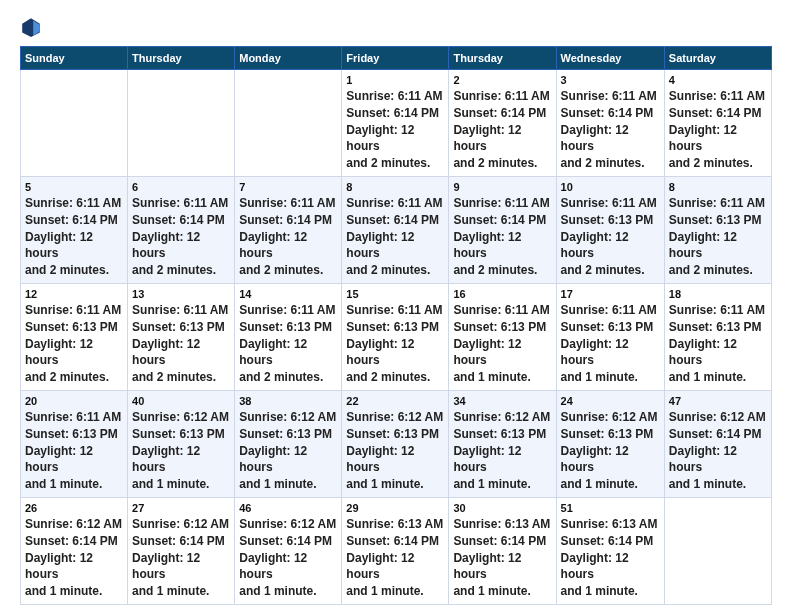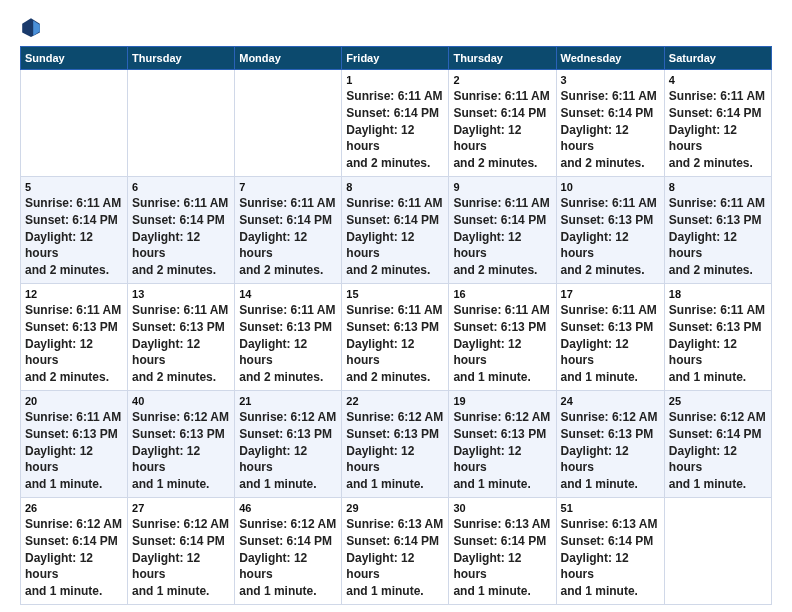--- a/index.html
+++ b/index.html
@@ -281,49 +281,49 @@
 and 1 minute.</div>
           </td>
           <td>
             <span class="day-num">40</span>
             <div class="day-info" style="white-space: pre-line;">Sunrise: 6:12 AM
 Sunset: 6:13 PM
 Daylight: 12 hours
 and 1 minute.</div>
           </td>
           <td>
-            <span class="day-num">21</span>
+            <span class="day-num">38</span>
             <div class="day-info" style="white-space: pre-line;">Sunrise: 6:12 AM
 Sunset: 6:13 PM
 Daylight: 12 hours
 and 1 minute.</div>
           </td>
           <td>
             <span class="day-num">22</span>
             <div class="day-info" style="white-space: pre-line;">Sunrise: 6:12 AM
 Sunset: 6:13 PM
 Daylight: 12 hours
 and 1 minute.</div>
           </td>
           <td>
-            <span class="day-num">19</span>
+            <span class="day-num">34</span>
             <div class="day-info" style="white-space: pre-line;">Sunrise: 6:12 AM
 Sunset: 6:13 PM
 Daylight: 12 hours
 and 1 minute.</div>
           </td>
           <td>
             <span class="day-num">24</span>
             <div class="day-info" style="white-space: pre-line;">Sunrise: 6:12 AM
 Sunset: 6:13 PM
 Daylight: 12 hours
 and 1 minute.</div>
           </td>
           <td>
-            <span class="day-num">25</span>
+            <span class="day-num">47</span>
             <div class="day-info" style="white-space: pre-line;">Sunrise: 6:12 AM
 Sunset: 6:14 PM
 Daylight: 12 hours
 and 1 minute.</div>
           </td>
         </tr>
         <tr>
           <td>
             <span class="day-num">26</span>
             <div class="day-info" style="white-space: pre-line;">Sunrise: 6:12 AM

